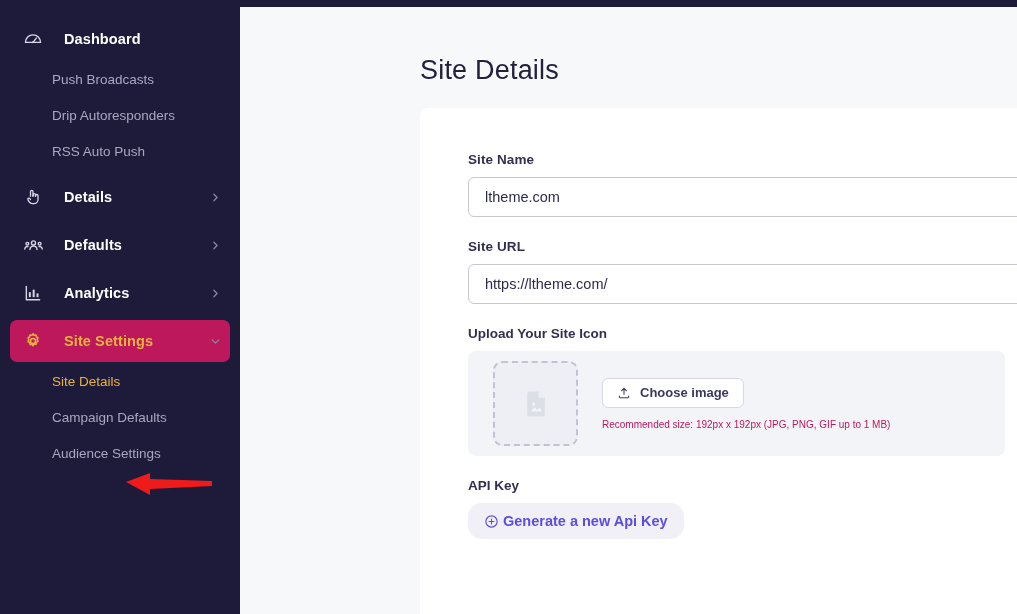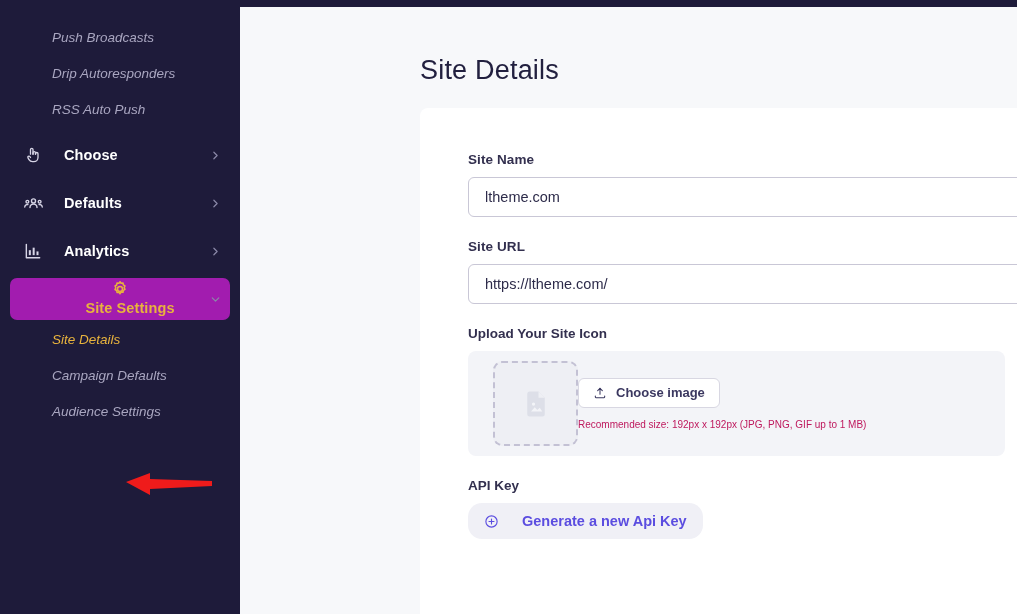--- a/index.html
+++ b/index.html
@@ -38,22 +38,21 @@
     position: relative;
     display: flex;
     align-items: center;
     height: 42px;
     margin: 0 10px;
     padding: 0 12px 0 12px;
     border-radius: 7px;
     cursor: pointer;
   }
   .nav-item.active {
-    background: #a21caf;
-    flex-direction: column;
+    background: #be185d;
   }
   .nav-icon {
     width: 22px;
     height: 22px;
     flex: 0 0 22px;
     display: flex;
     align-items: center;
     justify-content: center;
     color: #d7d5e6;
   }
@@ -82,21 +81,20 @@
   .subnav { margin-top: 2px; }
   .sub-item {
     display: block;
     height: 36px;
     line-height: 36px;
     padding-left: 52px;
     font-size: 13.5px;
     color: #a9a6c0;
     cursor: pointer;
     white-space: nowrap;
-    font-style: italic;
   }
   .sub-item.active { color: #e8b33d; }
 
   .group-gap { height: 6px; }
 
   
   .arrow-annotation {
     position: absolute;
     left: 120px;
     top: 466px;
@@ -177,20 +175,21 @@
     height: 85px;
     border: 2px dashed #c3c1d4;
     border-radius: 9px;
     background: #eeeff4;
     display: flex;
     align-items: center;
     justify-content: center;
     flex: 0 0 85px;
   }
   .upload-right {
+    margin-left: 24px;
   }
   .choose-btn {
     display: inline-flex;
     align-items: center;
     gap: 9px;
     height: 30px;
     padding: 0 14px;
     background: #ffffff;
     border: 1px solid #d8d7e2;
     border-radius: 6px;
@@ -210,21 +209,21 @@
   
   .api-label {
     font-size: 13.5px;
     font-weight: bold;
     color: #33304f;
     margin-bottom: 10px;
   }
   .gen-btn {
     display: inline-flex;
     align-items: center;
-    gap: 23px;
+    gap: 4px;
     height: 36px;
     padding: 0 16px;
     background: #f0f0f6;
     border: none;
     border-radius: 14px;
     font-size: 14.5px;
     font-weight: bold;
     color: #5b4de0;
     cursor: pointer;
     font-family: "Liberation Sans", sans-serif;
@@ -233,39 +232,50 @@
 </style>
 </head>
 <body>
 
 <div id="app">
 
   <div class="topstrip"></div>
 
   <nav class="sidebar">
 
+    <div class="nav-item">
+      <span class="nav-icon">
+        <svg width="20" height="20" viewBox="0 0 24 24" fill="none" stroke="currentColor" stroke-width="1.7" stroke-linecap="round">
+          <path d="M3 16a9 9 0 0 1 18 0"></path>
+          <path d="M3 16h18"></path>
+          <path d="M12 16l4-5"></path>
+          <circle cx="12" cy="16" r="1.2" fill="currentColor" stroke="none"></circle>
+        </svg>
+      </span>
+      <span class="nav-label">Dashboard</span>
+    </div>
 
 
     <div class="subnav">
       <span class="sub-item">Push Broadcasts</span>
       <span class="sub-item">Drip Autoresponders</span>
       <span class="sub-item">RSS Auto Push</span>
     </div>
 
     <div class="group-gap"></div>
 
     <div class="nav-item">
       <span class="nav-icon">
         <svg width="20" height="20" viewBox="0 0 24 24" fill="none" stroke="currentColor" stroke-width="1.6" stroke-linecap="round" stroke-linejoin="round">
           <path d="M9 11V5.5a1.5 1.5 0 0 1 3 0V11"></path>
           <path d="M12 11V9.5a1.5 1.5 0 0 1 3 0V11"></path>
           <path d="M15 11v-.5a1.5 1.5 0 0 1 3 0V15a5 5 0 0 1-5 5h-1.5a5 5 0 0 1-4.3-2.5L6 15.5a1.4 1.4 0 0 1 2.2-1.7L9 15"></path>
         </svg>
       </span>
-      <span class="nav-label">Choose</span>
+      <span class="nav-label">Details</span>
       <span class="nav-chevron">
         <svg width="13" height="13" viewBox="0 0 24 24" fill="none" stroke="currentColor" stroke-width="2.2" stroke-linecap="round" stroke-linejoin="round">
             <polyline points="9 6 15 12 9 18"></polyline>
           </svg>
       </span>
     </div>
 
     <div class="group-gap"></div>
 
     <div class="nav-item">

